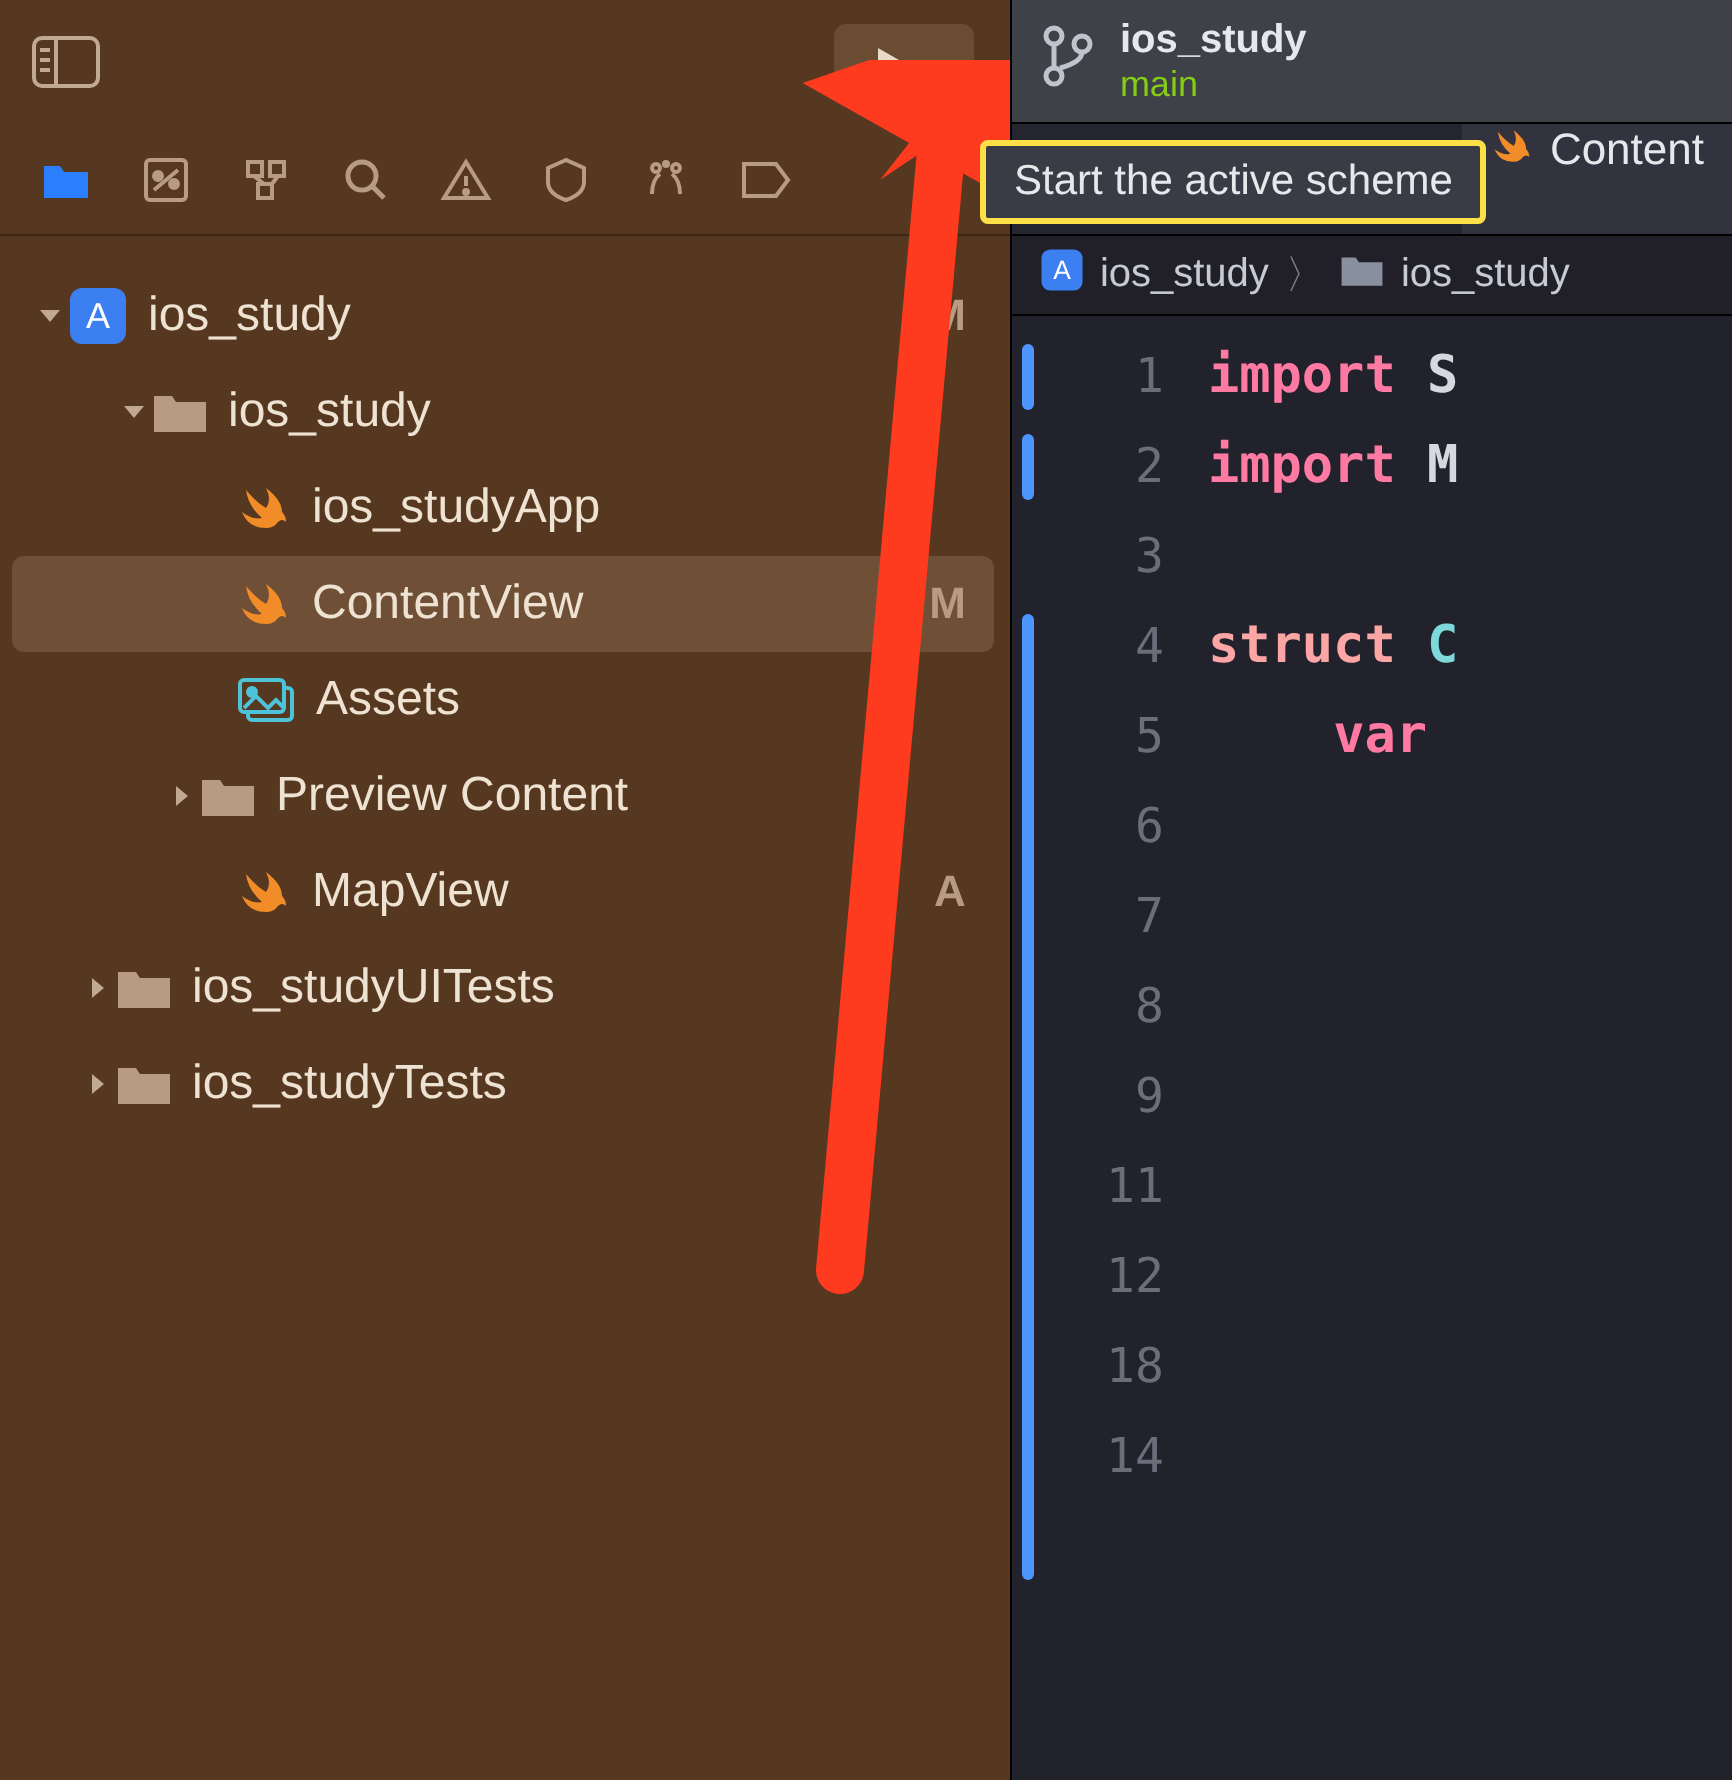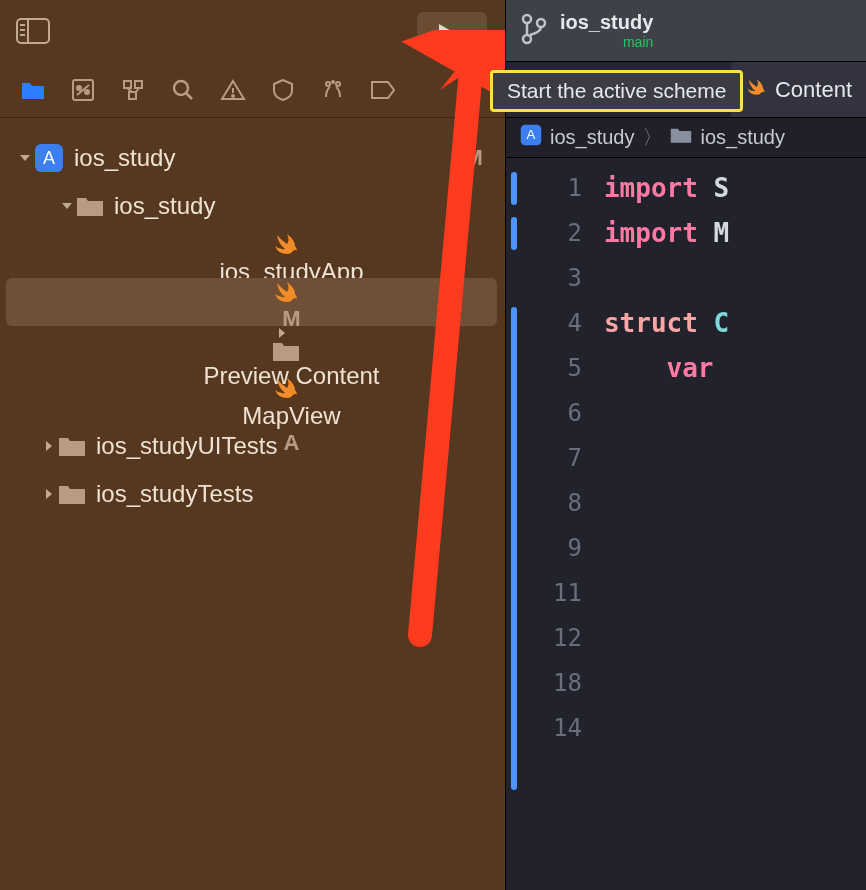--- a/index.html
+++ b/index.html
@@ -114,21 +114,21 @@
     }
     
     .tree-status {
       color: #b89c82;
       font-weight: 600;
       font-size: 22px;
     }
     
     .indent-0 { padding-left: 10px; }
     .indent-1 { padding-left: 52px; }
-    .indent-2 { padding-left: 94px; flex-direction: column; }
+    .indent-2 { padding-left: 94px; }
     
     
     .editor-pane {
       flex: 1;
       display: flex;
       flex-direction: column;
       position: relative;
     }
     
     .scheme-bar {
@@ -145,34 +145,33 @@
       color: #bfc4cc;
     }
     
     .scheme-text {
       display: flex;
       flex-direction: column;
       color: #e6e8ec;
       line-height: 1.2;
     }
     .scheme-text .proj { font-size: 20px; font-weight: 600; }
-    .scheme-text .branch { font-size: 14px; color: #22c55e; text-align: right; }
+    .scheme-text .branch { font-size: 18px; color: #84cc16; }
     
     .tab-bar {
       height: 56px;
       background: #24252e;
       display: flex;
       align-items: stretch;
       border-bottom: 1px solid #000;
       position: relative;
     }
     
     .tab {
       display: flex;
-      align-items: center;
       gap: 8px;
       padding: 0 14px;
       font-size: 22px;
       color: #e6e8ec;
       font-weight: 500;
     }
     
     .tab.active {
       background: #32333e;
     }
@@ -382,23 +381,36 @@
       <span class="tree-label">ios_studyApp</span>
     </div>
 
     <div class="tree-row indent-2 selected">
       <span class="tree-disclosure"></span>
       <span class="tree-icon">
         <svg width="28" height="28" viewBox="0 0 28 28">
             <path d="M23 16 Q23 10 15 4 Q18 10 15 14 Q10 11 5 5 Q6 13 13 19 Q8 20 3 16 Q6 24 15 24 Q19 24 21 21 Q23 19 25 21 Q25 18 23 16 Z" fill="#f28c28"></path>
           </svg>
       </span>
+      <span class="tree-label">ContentView</span>
       <span class="tree-status">M</span>
     </div>
 
+    <div class="tree-row indent-2">
+      <span class="tree-disclosure"></span>
+      <span class="tree-icon">
+        <svg width="30" height="24" viewBox="0 0 30 24" fill="none" stroke="#4cc3d9" stroke-width="2">
+            <rect x="6" y="6" width="22" height="16" rx="2"></rect>
+            <rect x="2" y="2" width="22" height="16" rx="2" fill="#56371f"></rect>
+            <circle cx="8" cy="8" r="2" fill="#4cc3d9"></circle>
+            <path d="M4 16 L10 10 L16 16 L20 12 L24 16"></path>
+          </svg>
+      </span>
+      <span class="tree-label">Assets</span>
+    </div>
 
     <div class="tree-row indent-2">
       <span class="tree-disclosure" style="margin-left:-18px;width:18px">
         <svg width="12" height="14" viewBox="0 0 12 14" fill="currentColor">
             <path d="M3 2 L9 7 L3 12 Z"></path>
           </svg>
       </span>
       <span class="tree-icon">
         <svg width="28" height="22" viewBox="0 0 28 22" fill="#b89c82">
             <path d="M1 3 L10 3 L12 6 L27 6 L27 21 L1 21 Z"></path>

